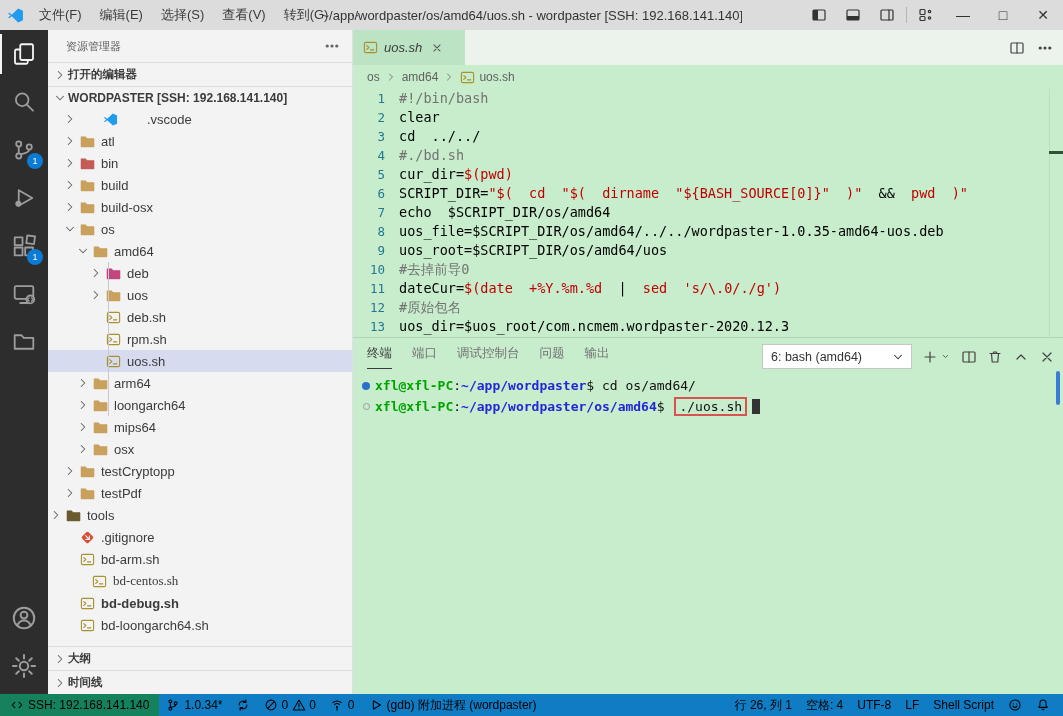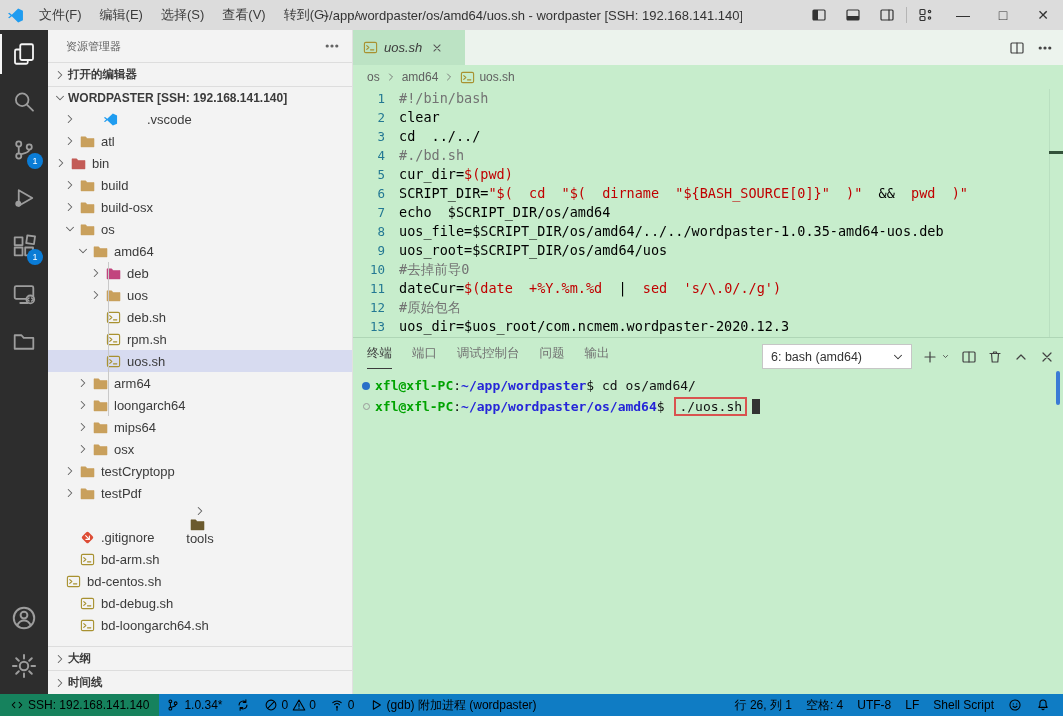--- a/index.html
+++ b/index.html
@@ -282,21 +282,21 @@
               <path d="M6 4l4 4-4 4"></path>
             </svg>
           </span>
           <span class="tree-ic">
             <svg width="15" height="13" viewBox="0 0 16 14">
               <path d="M1 2h5l1.6 1.8H15v9H1z" fill="#C9A05C" stroke="#C9A05C" stroke-width="0.6"></path>
             </svg>
           </span>
           <span>atl</span>
         </div>
-        <div class="tree-row" style="padding-left: 5px; text-align: right;">
+        <div class="tree-row" style="padding-left: 14px; text-align: right;">
           <span class="twisty">
             <svg width="14" height="14" viewBox="0 0 16 16" fill="none" stroke="currentColor" stroke-width="1.2" stroke-linecap="round" stroke-linejoin="round">
               <path d="M6 4l4 4-4 4"></path>
             </svg>
           </span>
           <span class="tree-ic">
             <svg width="15" height="13" viewBox="0 0 16 14">
               <path d="M1 2h5l1.6 1.8H15v9H1z" fill="#C35B56" stroke="#C35B56" stroke-width="0.6"></path>
             </svg>
           </span>
@@ -484,21 +484,21 @@
               <path d="M6 4l4 4-4 4"></path>
             </svg>
           </span>
           <span class="tree-ic">
             <svg width="15" height="13" viewBox="0 0 16 14">
               <path d="M1 2h5l1.6 1.8H15v9H1z" fill="#C9A05C" stroke="#C9A05C" stroke-width="0.6"></path>
             </svg>
           </span>
           <span>testPdf</span>
         </div>
-        <div class="tree-row" style=" flex-direction: column;">
+        <div class="tree-row" style="">
           <span class="twisty">
             <svg width="14" height="14" viewBox="0 0 16 16" fill="none" stroke="currentColor" stroke-width="1.2" stroke-linecap="round" stroke-linejoin="round">
               <path d="M6 4l4 4-4 4"></path>
             </svg>
           </span>
           <span class="tree-ic">
             <svg width="15" height="13" viewBox="0 0 16 14">
               <path d="M1 2h5l1.6 1.8H15v9H1z" fill="#6B5A2E" stroke="#6B5A2E" stroke-width="0.6"></path>
             </svg>
           </span>
@@ -520,32 +520,32 @@
           <span class="twisty"></span>
           <span class="tree-ic">
             <svg width="15" height="15" viewBox="0 0 16 16" fill="none" stroke="#A89130" stroke-width="1.2">
               <rect x="1.5" y="2.5" width="13" height="11" rx="1.5"></rect>
               <path d="M4 6l2.2 2L4 10" stroke-linecap="round" stroke-linejoin="round"></path>
               <path d="M8 10.5h3.5" stroke-linecap="round"></path>
             </svg>
           </span>
           <span>bd-arm.sh</span>
         </div>
-        <div class="tree-row" style="padding-left: 0;">
+        <div class="tree-row" style="padding-left: 26px; font-family: Liberation Serif, serif;">
           <span class="twisty"></span>
           <span class="tree-ic">
             <svg width="15" height="15" viewBox="0 0 16 16" fill="none" stroke="#A89130" stroke-width="1.2">
               <rect x="1.5" y="2.5" width="13" height="11" rx="1.5"></rect>
               <path d="M4 6l2.2 2L4 10" stroke-linecap="round" stroke-linejoin="round"></path>
               <path d="M8 10.5h3.5" stroke-linecap="round"></path>
             </svg>
           </span>
           <span>bd-centos.sh</span>
         </div>
-        <div class="tree-row" style="padding-left: 14px;">
+        <div class="tree-row" style="padding-left: 14px; font-weight: bold;">
           <span class="twisty"></span>
           <span class="tree-ic">
             <svg width="15" height="15" viewBox="0 0 16 16" fill="none" stroke="#A89130" stroke-width="1.2">
               <rect x="1.5" y="2.5" width="13" height="11" rx="1.5"></rect>
               <path d="M4 6l2.2 2L4 10" stroke-linecap="round" stroke-linejoin="round"></path>
               <path d="M8 10.5h3.5" stroke-linecap="round"></path>
             </svg>
           </span>
           <span>bd-debug.sh</span>
         </div>

